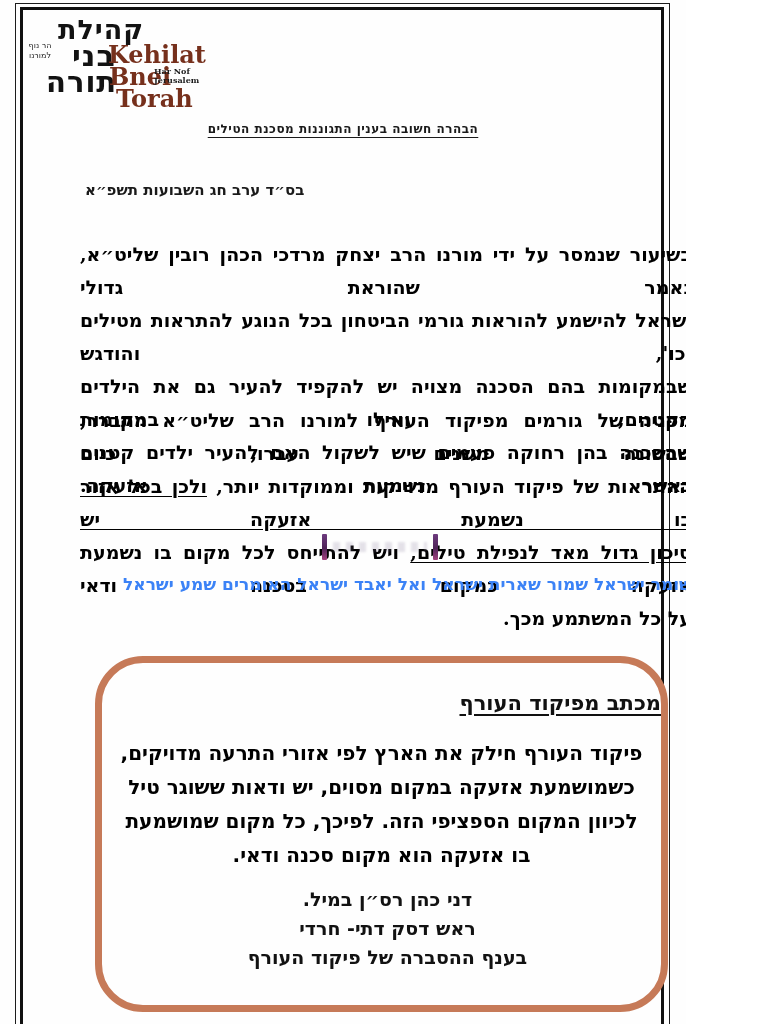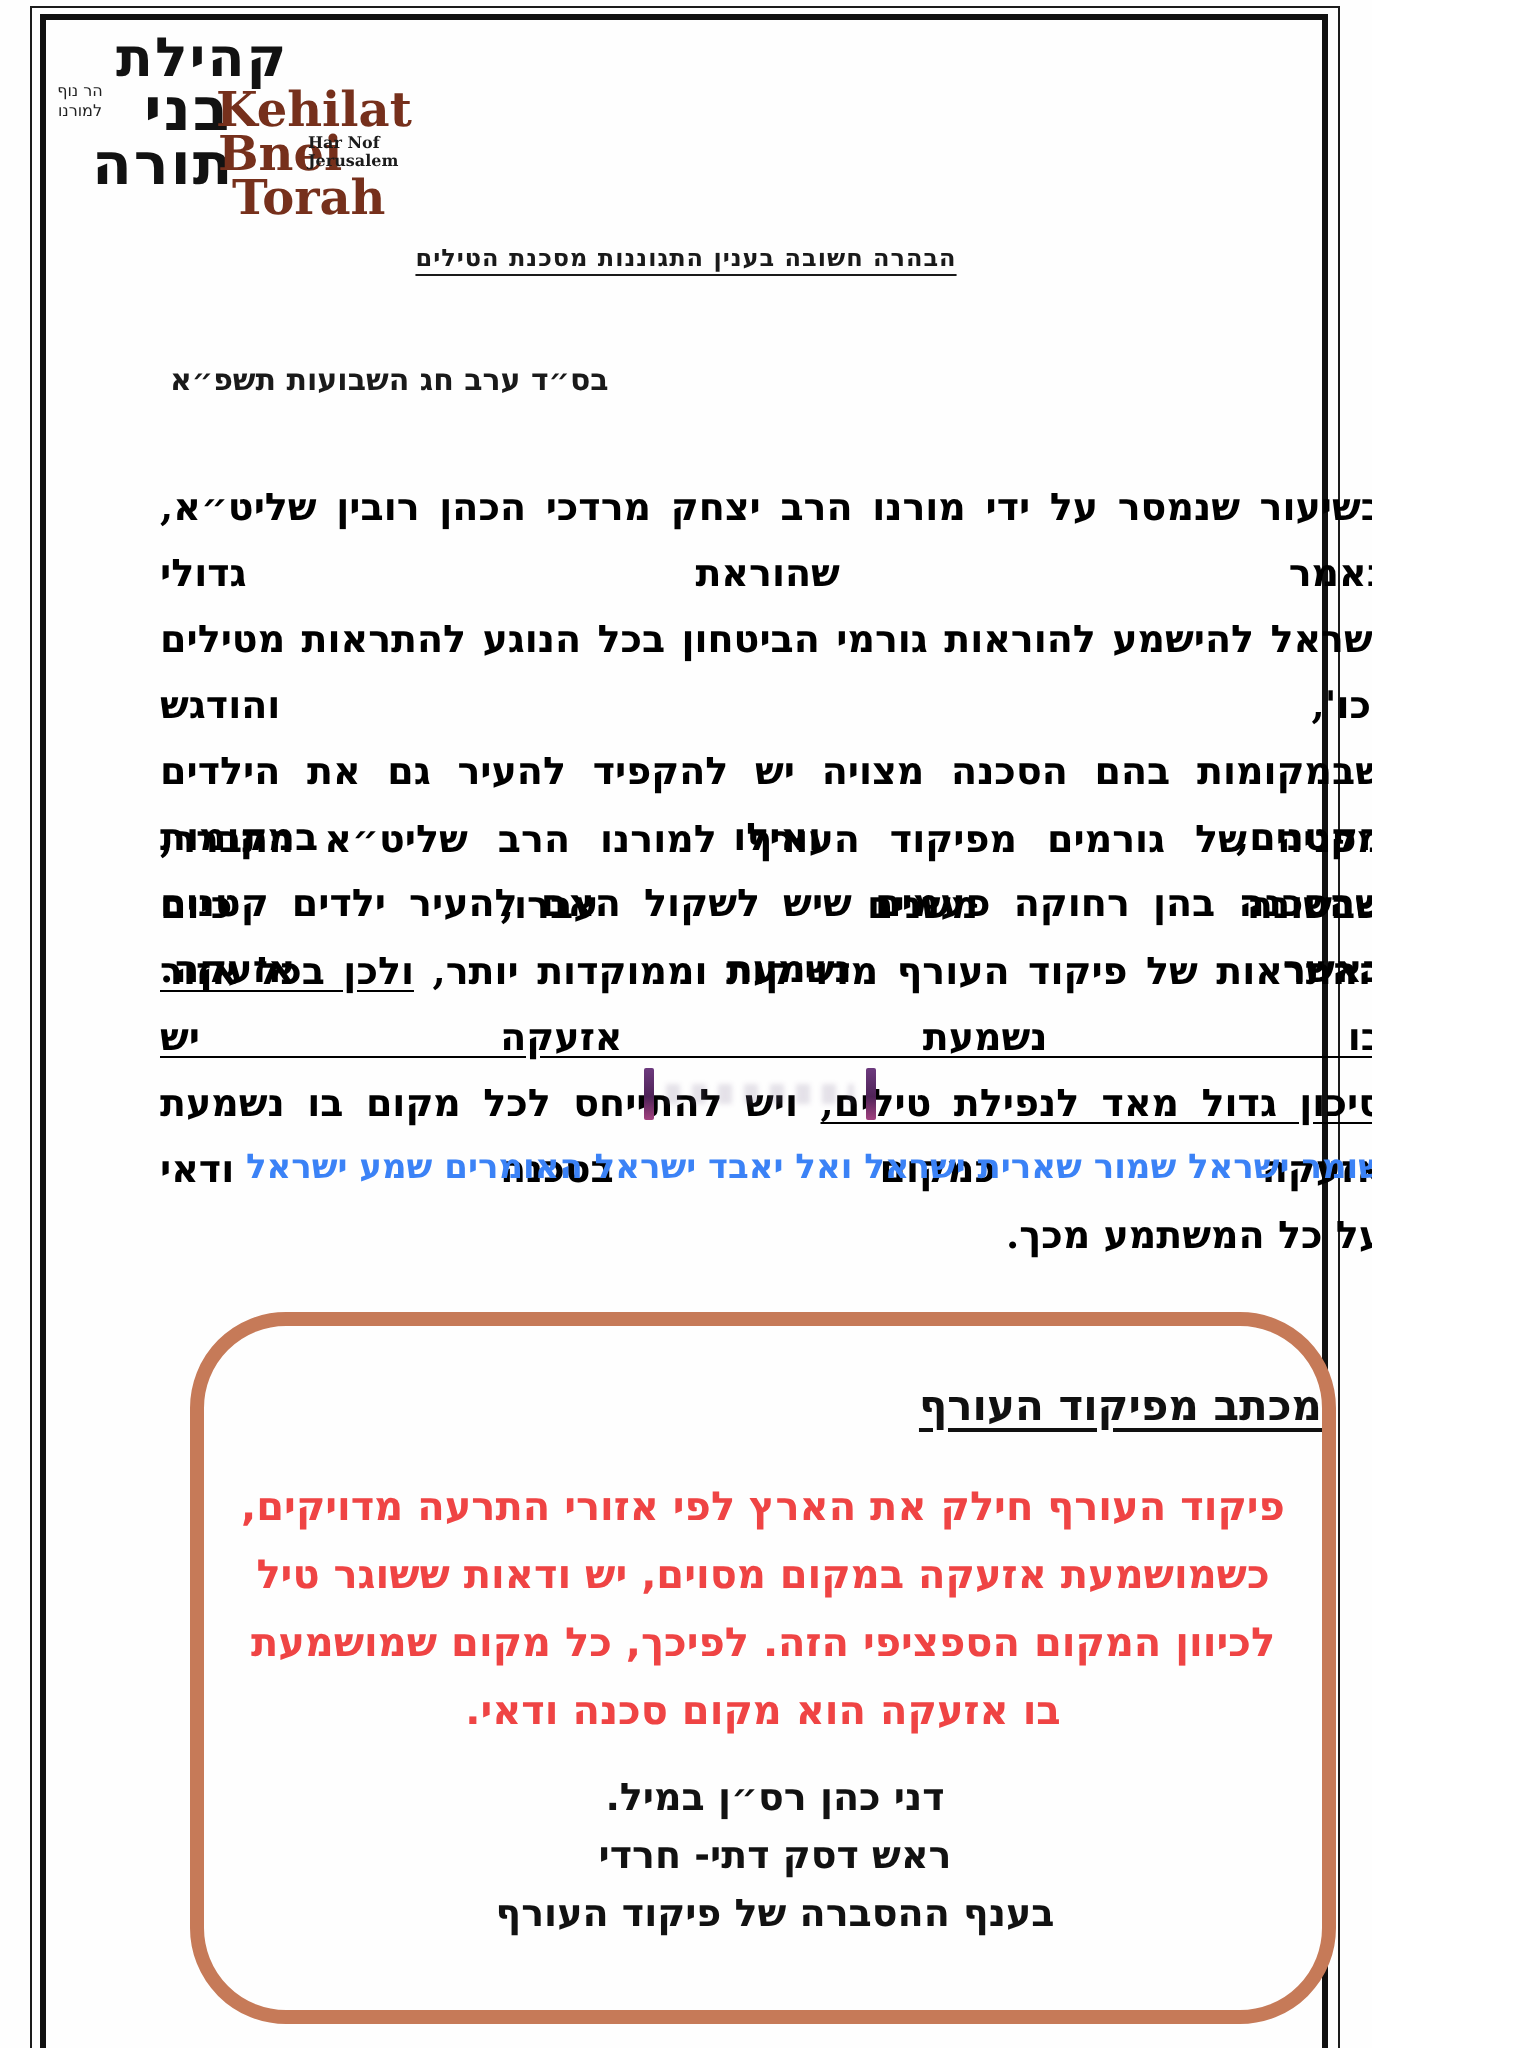--- a/index.html
+++ b/index.html
@@ -93,21 +93,21 @@
   .box-title{
     margin-top:28px; text-align:right; direction:rtl;
     font-family:"DejaVu Sans","Liberation Sans",sans-serif;
     font-size:21px; font-weight:bold;
     text-decoration:underline; text-underline-offset:4px;
     color:#111;
   }
   .box-body{
     margin-top:21px; text-align:center; direction:rtl;
     font-family:"DejaVu Sans","Liberation Sans",sans-serif;
-    font-size:20px; font-weight:bold; line-height:34px; color:#ef4444;
+    font-size:20px; font-weight:bold; line-height:34px; color:#000000;
     padding:0 2px;
   }
   .box-signature{
     margin-top:13px; text-align:center; direction:rtl;
     font-family:"DejaVu Sans","Liberation Sans",sans-serif;
     font-size:19px; font-weight:bold; line-height:29px; color:#121212;padding-left:12px;
   }
 </style>
 </head>
 <body>

